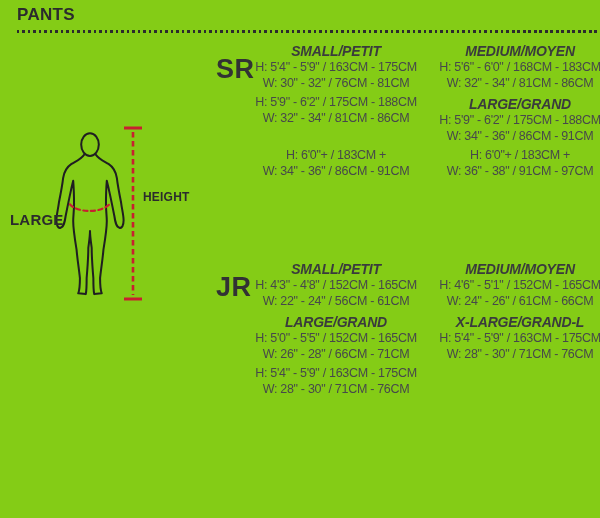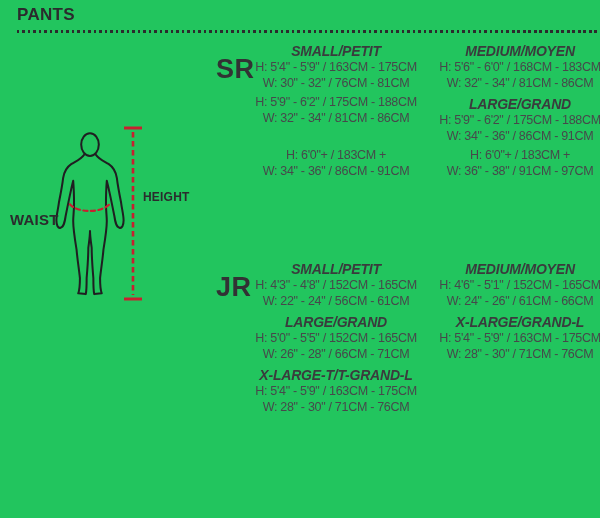--- a/index.html
+++ b/index.html
@@ -6,21 +6,21 @@
   html, body { width: 600px; height: 518px; }
   body {
     font-family: "Liberation Sans", "DejaVu Sans", sans-serif;
     background: #939598;
     position: relative;
     overflow: hidden;
   }
   .page {
     position: absolute;
     inset: 0;
-    background: #22c55e;
+    background: #84cc16;
   }
   .title {
     position: absolute;
     left: 17px;
     top: 5px;
     font-size: 17px;
     font-weight: 700;
     letter-spacing: 0.3px;
     color: #2b2b2d;
   }
@@ -141,21 +141,21 @@
         C 67 35 60 32 57 27"></path>
       <path stroke="#c8202f" stroke-width="2.6" stroke-dasharray="5 4" stroke-linecap="round" d="M 26 86 C 34 96 64 98 75 84"></path>
     </svg>
 
     <svg class="height-svg" width="30" height="180" viewBox="0 0 30 180" fill="none">
       <line x1="4" y1="4" x2="22" y2="4" stroke="#c8202f" stroke-width="3"></line>
       <line x1="13" y1="8" x2="13" y2="171" stroke="#c8202f" stroke-width="2.6" stroke-dasharray="5.5 3.5"></line>
       <line x1="4" y1="175" x2="22" y2="175" stroke="#c8202f" stroke-width="3"></line>
     </svg>
 
-    <div class="waist-label">WAIST</div>
+    <div class="waist-label">LARGE</div>
     <div class="height-label">HEIGHT</div>
   </div>
 
   <div class="size-group sr">
     <div class="group-label">SR</div>
 
     <div class="size-cell">
       <div class="size-name">SMALL/PETIT</div>
       <div class="size-line">H: 5'4" - 5'9" / 163CM - 175CM</div>
       <div class="size-line">W: 30" - 32" / 76CM - 81CM</div>
@@ -201,19 +201,18 @@
       <div class="size-name">LARGE/GRAND</div>
       <div class="size-line">H: 5'0" - 5'5" / 152CM - 165CM</div>
       <div class="size-line">W: 26" - 28" / 66CM - 71CM</div>
     </div>
     <div class="size-cell">
       <div class="size-name">X-LARGE/GRAND-L</div>
       <div class="size-line">H: 5'4" - 5'9" / 163CM - 175CM</div>
       <div class="size-line">W: 28" - 30" / 71CM - 76CM</div>
     </div>
     <div class="size-cell">
-      <div class="size-name">X-LARGE-T/T-GRAND-L</div>
       <div class="size-line">H: 5'4" - 5'9" / 163CM - 175CM</div>
       <div class="size-line">W: 28" - 30" / 71CM - 76CM</div>
     </div>
   </div>
 
 </div>
 
 </body></html>

